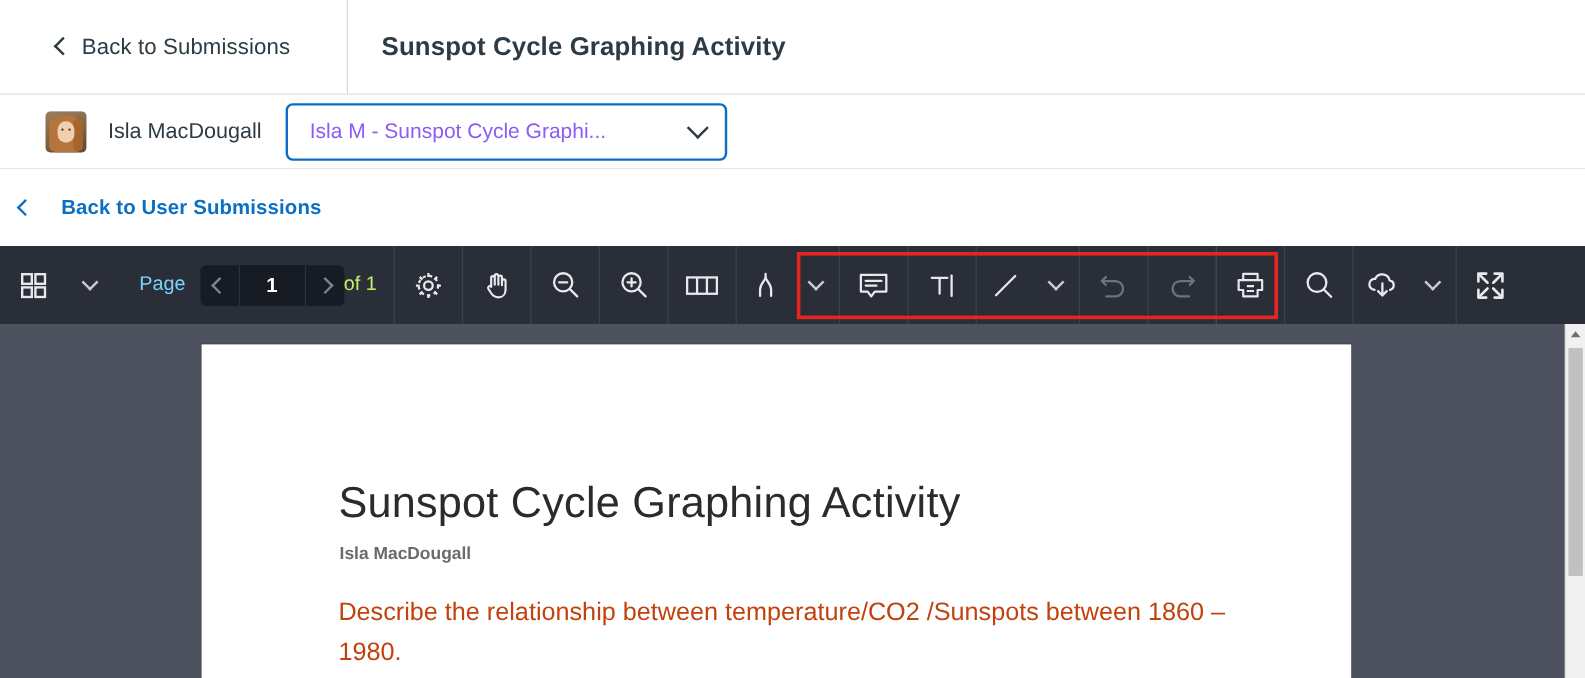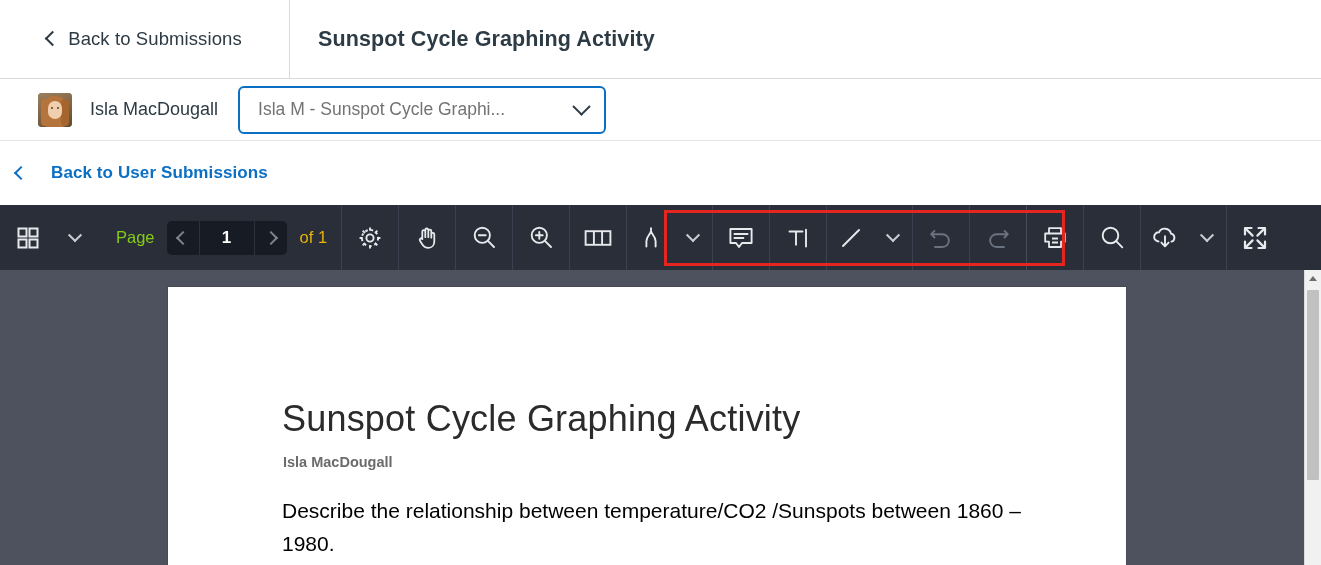--- a/index.html
+++ b/index.html
@@ -46,21 +46,21 @@
   .avatar .hairL{position:absolute;left:3px;top:6px;width:8px;height:27px;border-radius:6px;background:#b5743c;}
   .avatar .hairR{position:absolute;right:3px;top:6px;width:8px;height:27px;border-radius:6px;background:#a5652f;}
   .avatar .eyeL{position:absolute;left:13px;top:14px;width:2px;height:2px;border-radius:50%;background:#5a3c25;}
   .avatar .eyeR{position:absolute;left:19px;top:14px;width:2px;height:2px;border-radius:50%;background:#5a3c25;}
   .user-name{font-size:18px;color:#2d3b45;margin-left:18px;margin-right:20px;white-space:nowrap;}
   .sub-select{
     width:368px;height:48px;border:2px solid #0b6fc4;border-radius:6px;
     background:#fff;display:flex;align-items:center;justify-content:space-between;
     padding:0 16px 0 18px;box-sizing:border-box;cursor:pointer;
   }
-  .sub-select-label{font-size:17.5px;color:#737373;white-space:nowrap;overflow:hidden;text-overflow:ellipsis;}
+  .sub-select-label{font-size:17.5px;color:#8b5cf6;white-space:nowrap;overflow:hidden;text-overflow:ellipsis;}
   .chev-down{
     display:inline-block;width:11px;height:11px;border-right:2.4px solid #2d3b45;
     border-bottom:2.4px solid #2d3b45;transform:rotate(45deg) translate(-2px,-2px);
   }
 
   
   .backrow{
     position:absolute;left:0;top:141px;width:1321px;height:64px;background:#fff;
     display:flex;align-items:center;padding-left:16px;box-sizing:border-box;
   }
@@ -81,38 +81,38 @@
     color:#e7e9ec;cursor:pointer;position:relative;box-sizing:border-box;
   }
   .tb-btn.wide{min-width:56px;}
   .tb-sep{width:1px;height:65px;background:#3a4150;flex:0 0 auto;}
   .tb-sep.light{background:#454c5b;}
   .caret{
     display:inline-block;width:8px;height:8px;border-right:2px solid #c9ccd3;
     border-bottom:2px solid #c9ccd3;transform:rotate(45deg) translate(-2px,-2px);
   }
   .tb-caret-btn{width:38px;height:65px;display:flex;align-items:center;justify-content:center;cursor:pointer;}
-  .page-label{color:#84cc16;font-size:16.5px;margin:0 12px 0 22px;}
+  .page-label{color:#7dd3fc;font-size:16.5px;margin:0 12px 0 22px;}
   .page-box{
     display:flex;align-items:center;background:#171b24;border-radius:5px;height:34px;overflow:hidden;
   }
   .page-arrow{
     width:32px;height:34px;display:flex;align-items:center;justify-content:center;cursor:pointer;
   }
   .page-arrow .a{
     width:8px;height:8px;border-right:2px solid #7e8490;border-bottom:2px solid #7e8490;
   }
   .page-arrow.prev .a{transform:rotate(135deg);}
   .page-arrow.next .a{transform:rotate(-45deg);}
   .page-num{
     width:54px;height:34px;display:flex;align-items:center;justify-content:center;
     color:#fff;font-size:17px;font-weight:bold;border-left:1px solid #2b313d;border-right:1px solid #2b313d;
     background:#171b24;cursor:text;
   }
-  .page-of{color:#eab308;font-size:16.5px;margin:0 14px 0 13px;white-space:nowrap;}
+  .page-of{color:#bef264;font-size:16.5px;margin:0 14px 0 0;white-space:nowrap;}
   .highlight-box{
     position:absolute;left:664px;top:210px;width:401px;height:56px;
     border:3px solid #e5251f;box-sizing:border-box;pointer-events:none;z-index:6;
   }
   .tb-btn.disabled{color:#6b7280;cursor:default;}
   .tb-spacer{flex:1 1 auto;}
 
   
   .viewer{
     position:absolute;left:0;top:270px;width:1321px;height:295px;background:#4d525e;overflow:hidden;
@@ -122,21 +122,21 @@
     box-shadow:0 0 0 1px rgba(0,0,0,.08);box-sizing:border-box;
   }
   .pg-title{
     position:absolute;left:114px;top:111px;font-size:36px;color:#2b2b2b;
     font-weight:normal;letter-spacing:.2px;white-space:nowrap;
   }
   .pg-author{
     position:absolute;left:115px;top:167px;font-size:14.5px;font-weight:bold;color:#6b6b6b;
   }
   .pg-prompt{
-    position:absolute;left:114px;top:208px;width:760px;font-size:21px;color:#000000;
+    position:absolute;left:114px;top:208px;width:760px;font-size:21px;color:#c2410c;
     line-height:1.55;
   }
 
   
   .scrollbar{
     position:absolute;right:0;top:270px;width:17px;height:295px;background:#f1f1f1;
     border-left:1px solid #dcdcdc;box-sizing:border-box;
   }
   .sb-up{
     width:16px;height:17px;display:flex;align-items:center;justify-content:center;cursor:pointer;

